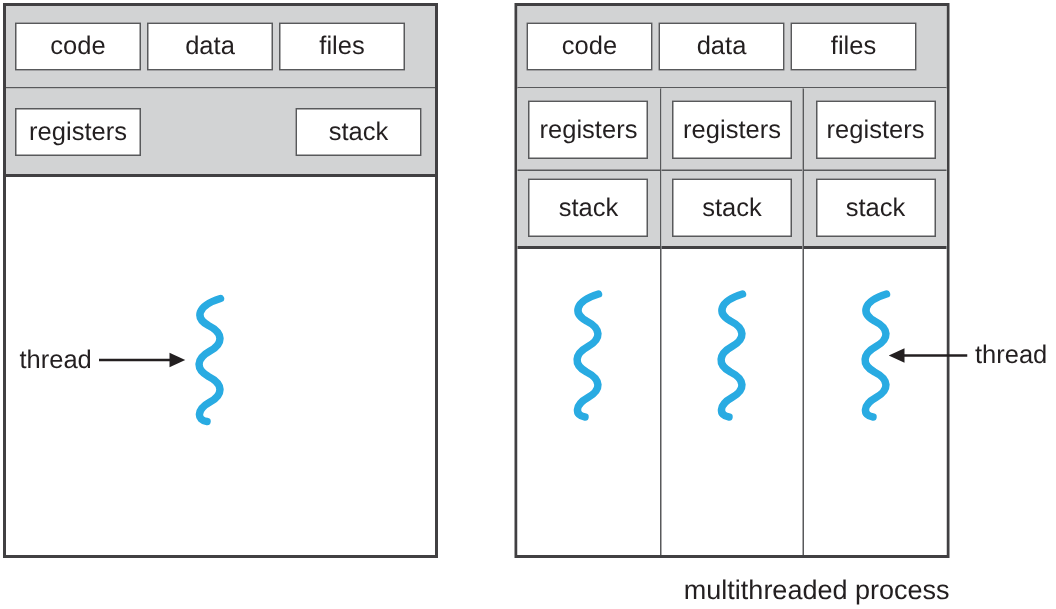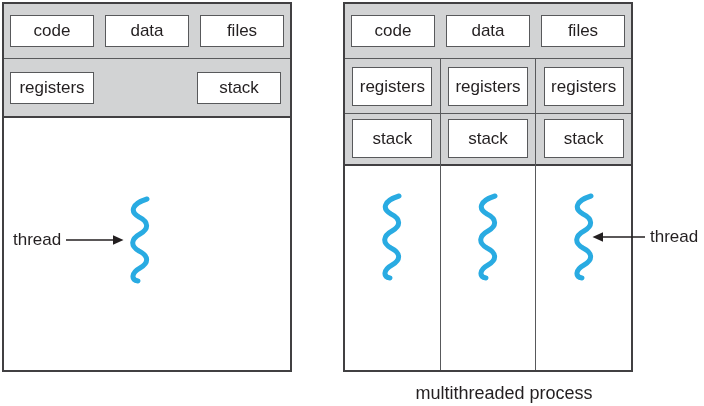--- a/index.html
+++ b/index.html
@@ -41,21 +41,21 @@
   .hdr {
     background: var(--panel-gray);
     flex: none;
     display: flex;
     align-items: center;
   }
   .hdr1 {
     height: 55px;
     border-bottom: 1px solid var(--line-mid);
     justify-content: space-between;
-    padding: 0 6px 0 6px;
+    padding: 0 20px 0 6px;
   }
   .hdr2 {
     height: 59px;
     border-bottom: 2px solid var(--line-dark);
     justify-content: space-between;
     padding: 0 9px 0 6px;
   }
 
   
   .wbox {
@@ -142,21 +142,21 @@
   
   .caption {
     position: absolute;
     top: 383px;
     width: 290px;
     text-align: center;
     font-size: 18px;
     color: var(--text-color);
   }
   .caption.cap-left  { left: 2px; }
-  .caption.cap-right { left: 359px; }
+  .caption.cap-right { left: 343px; text-align: right; }
 
   .squig { display: block; }
   .squig path {
     fill: none;
     stroke: var(--thread-blue);
     stroke-width: 5;
     stroke-linecap: round;
   }
   .arrow line { stroke: var(--text-color); stroke-width: 1.7; }
   .arrow polygon { fill: var(--text-color); }

